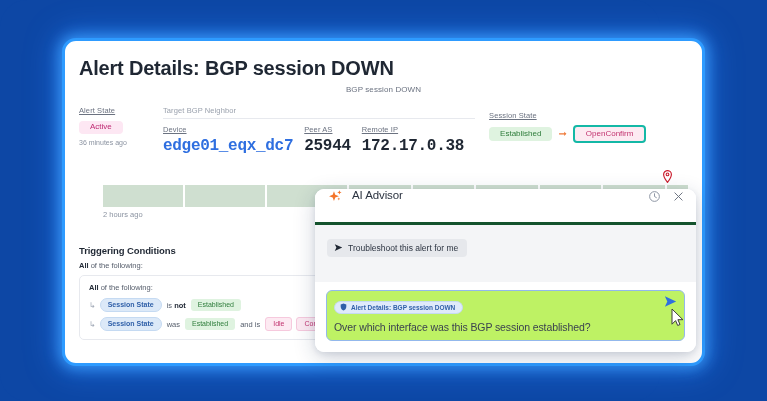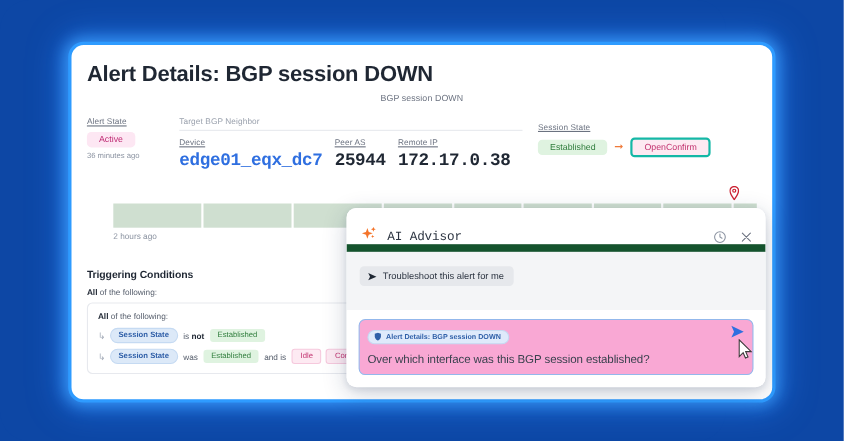--- a/index.html
+++ b/index.html
@@ -268,25 +268,24 @@
     box-shadow: 0 6px 22px rgba(20,40,80,0.20),
                 0 2px 6px rgba(20,40,80,0.10);
     overflow: hidden;
     display: flex;
     flex-direction: column;
   }
   .ai-header {
     height: 33px;
     flex: 0 0 33px;
     display: flex;
-    align-items: flex-end;
+    align-items: flex-start;
     padding: 0 11px 0 12px;
     background: #ffffff;
-    border-bottom: 7px solid #14532d;
-    font-family: Liberation Mono, monospace;
+    border-bottom: 3px solid #14532d;
   }
   .sparkle { width: 17px; height: 17px; flex: 0 0 17px; }
   .ai-title {
     font-size: 11.5px;
     color: #2c3441;
     margin-left: 8px;
     flex: 1 1 auto;
     letter-spacing: -0.1px;
   }
   .hdr-ico {
@@ -319,21 +318,21 @@
   .ai-footer {
     flex: 0 0 auto;
     background: #ffffff;
     padding: 8px 11px 11px 11px;
   }
   .composer {
     border: 1px solid #93b8ec;
     border-radius: 6px;
     padding: 6px 7px 7px 7px;
     position: relative;
-    background: #f9a8d4;
+    background: #bef264;
   }
   .ctx-chip {
     display: inline-flex;
     align-items: center;
     background: #dfeafb;
     border: 1px solid #c5daf2;
     border-radius: 9px;
     padding: 1.5px 7px 1.5px 5px;
     font-size: 6.5px;
     color: #2f5fa8;

